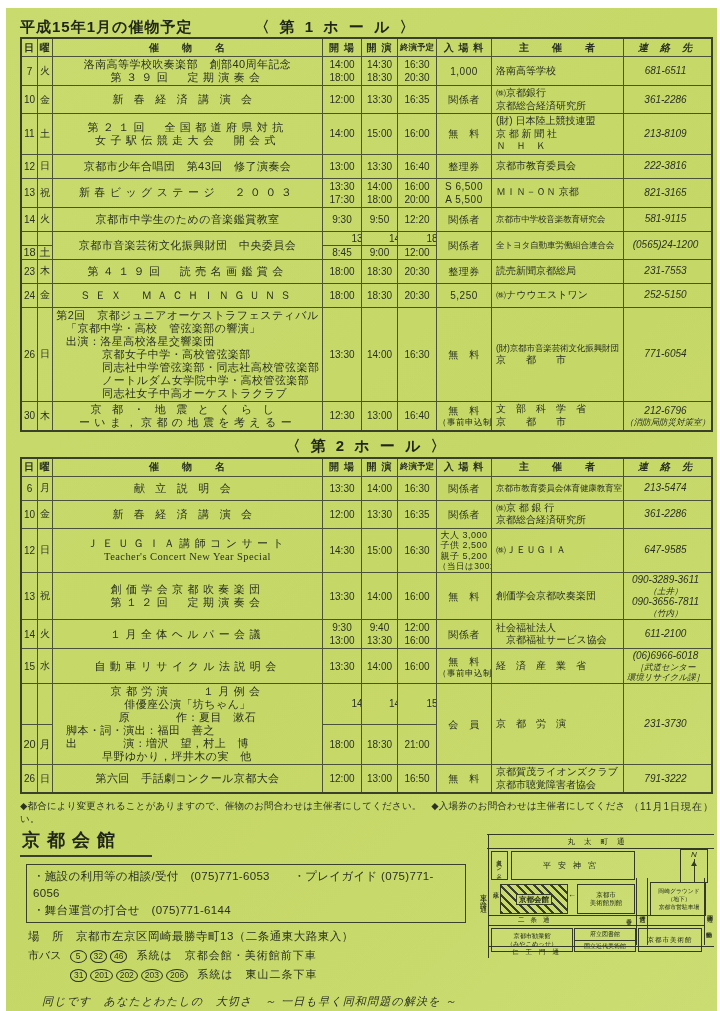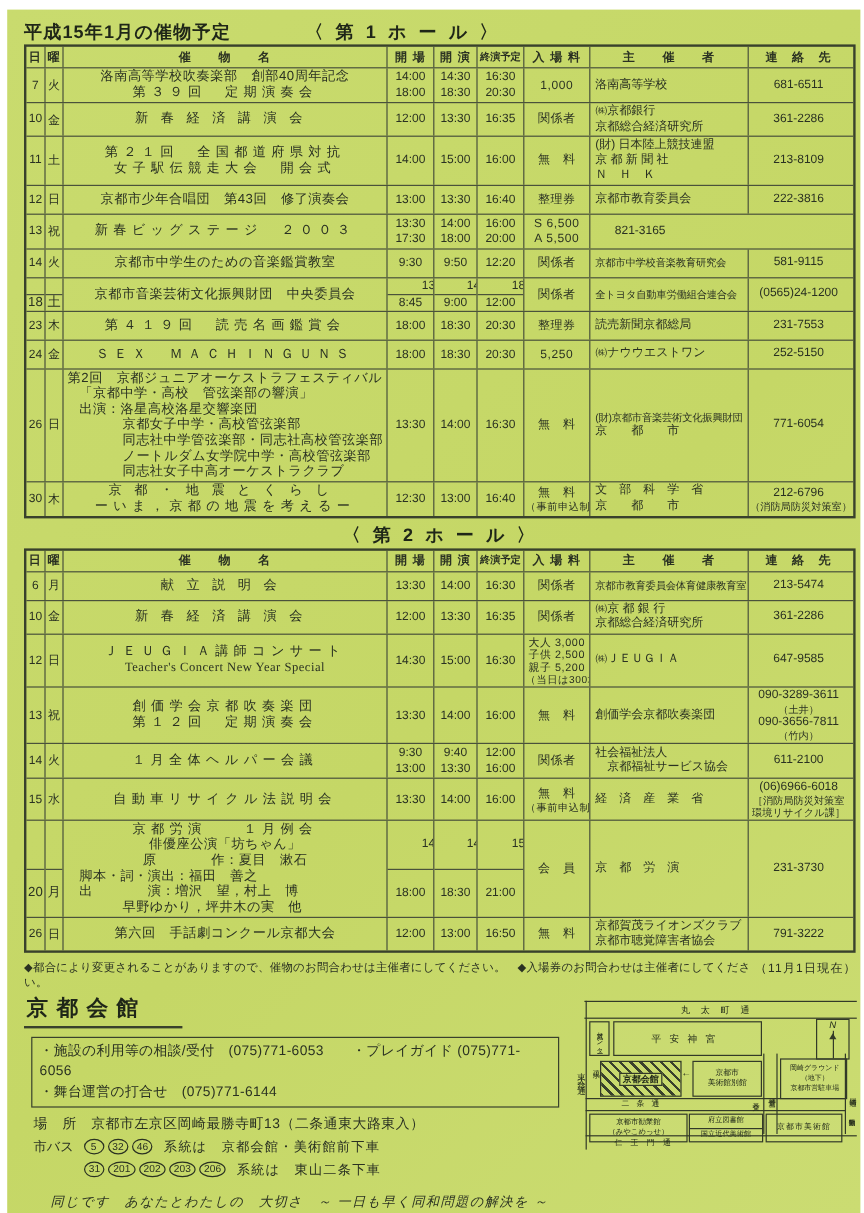--- a/index.html
+++ b/index.html
@@ -22,21 +22,21 @@
   .row{display:flex;align-items:stretch;min-height:23px;}
   .row + .row{border-top:1px solid #4a523b;}
   .c{border-left:1px solid #4a523b;display:flex;flex-direction:column;justify-content:center;align-items:center;overflow:hidden;box-sizing:border-box;padding:1px 1px;}
   .c:first-child{border-left:none;}
   .c0{width:15px;font-size:10px;}
   .c1{width:15px;font-size:10px;}
   .c2{width:270px;}
   .c3{width:39px;}.c4{width:36px;}.c5{width:39px;}
   .c6{width:55px;}
   .c7{width:132px;align-items:flex-start;padding:1px 4px;}
-  .c8{width:84px;}
+  .c8{width:84px;font-style:italic;}
   .head{min-height:17px;}
   .head .c{font-weight:bold;font-size:10px;letter-spacing:1px;align-items:center;padding:0;}
   .head .c5{font-size:8.5px;letter-spacing:0;}
   .head .c7{align-items:center;}
   .ln{line-height:13px;font-size:11px;white-space:nowrap;max-width:100%;}
   .name .ln{letter-spacing:.04em;}
   .sp{letter-spacing:.4em !important;}
   .sp2{letter-spacing:.95em !important;}
   .lft{align-self:flex-start;padding-left:12px;}
   .lft2{align-self:flex-start;padding-left:48px;}
@@ -249,20 +249,23 @@
             <div class="ln">18:00</div>
           </div>
           <div class="c c5 time">
             <div class="ln">16:00</div>
             <div class="ln">20:00</div>
           </div>
           <div class="c c6 fee">
             <div class="ln">S 6,500</div>
             <div class="ln">A 5,500</div>
           </div>
+          <div class="c c7 org">
+            <div class="ln">ＭＩＮ－ＯＮ 京都</div>
+          </div>
           <div class="c c8 contact">
             <div class="ln">821-3165</div>
           </div>
         </div>
         <div class="row">
           <div class="c c0">14</div>
           <div class="c c1">火</div>
           <div class="c c2 name">
             <div class="ln">京都市中学生のための音楽鑑賞教室</div>
           </div>
@@ -602,21 +605,21 @@
           </div>
           <div class="c c6 fee">
             <div class="ln">無　料</div>
             <div class="ln small">（事前申込制）</div>
           </div>
           <div class="c c7 org">
             <div class="ln">経　済　産　業　省</div>
           </div>
           <div class="c c8 contact">
             <div class="ln">(06)6966-6018</div>
-            <div class="ln small">［消防局防災対策室</div>
+            <div class="ln small">［武道センター</div>
             <div class="ln small">環境リサイクル課］</div>
           </div>
         </div>
         <div class="row">
           <div class="c c0 csplit">
             <div class="half ln">19</div>
             <div class="half ln">20</div>
           </div>
           <div class="c c1 csplit">
             <div class="half ln">日</div>

